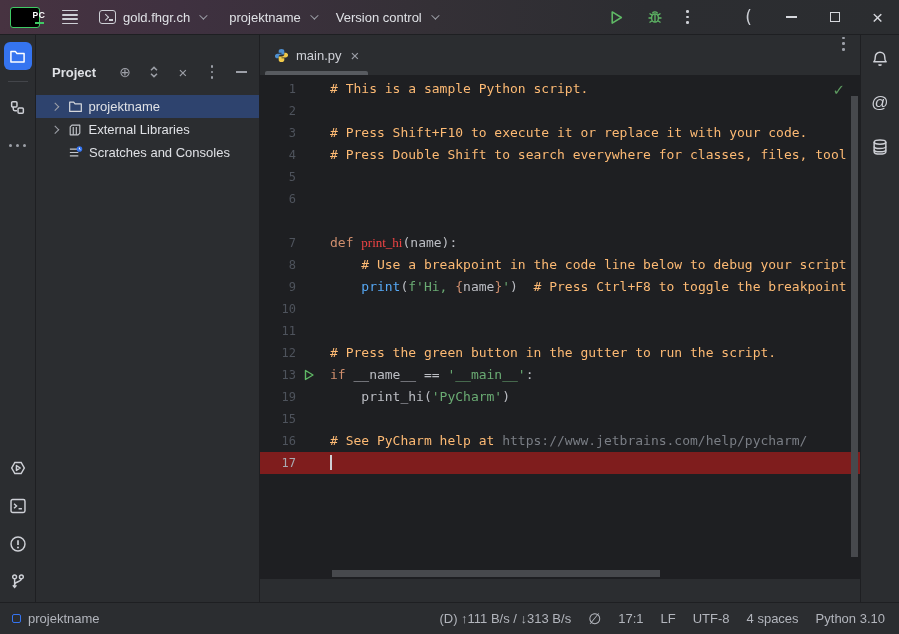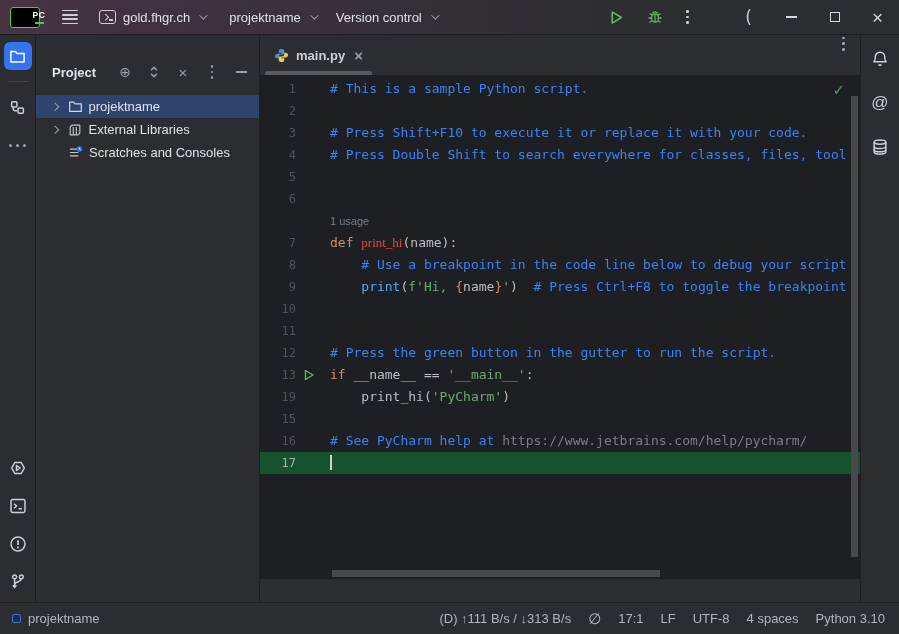--- a/index.html
+++ b/index.html
@@ -60,38 +60,38 @@
   .pp-icons .ic{display:flex;align-items:center;justify-content:center;width:16px;height:16px;font-size:14px;}
   .minus{width:11px;height:1.6px;background:#9da0a8;}
   .tree{padding-top:6px;font-size:13px;}
   .trow{display:flex;align-items:center;height:23px;padding-left:16px;gap:5px;color:#dfe1e5;}
   .trow.selected{background:#2e436e;}
   .chev{width:5.5px;height:5.5px;border-right:1.5px solid #9da0a8;border-bottom:1.5px solid #9da0a8;
     transform:rotate(-45deg);flex:none;margin-right:4px;}
   .ticon{width:17px;display:flex;align-items:center;justify-content:center;flex:none;}
   
   .editor-col{flex:1;display:flex;flex-direction:column;min-width:0;}
-  .tabbar{height:40px;flex:none;display:flex;align-items:flex-start;position:relative;font-weight:bold;}
+  .tabbar{height:40px;flex:none;display:flex;align-items:flex-start;position:relative;}
   .tab{display:flex;align-items:center;gap:7px;padding:0 11px;height:100%;position:relative;margin-left:3px;}
   .tab-label{color:#ced0d6;font-size:13px;}
   .tab-close{color:#9da0a8;font-size:15px;line-height:15px;padding-left:2px;}
   .tab-underline{position:absolute;left:2px;bottom:0;height:4px;width:calc(100% - 4px);background:#585b60;border-radius:2px 2px 0 0;}
   .tab-kebab{margin-left:auto;margin-right:15px;}
   .tab-kebab .dots-v i{background:#9da0a8;}
   .editor{flex:1;position:relative;background:#1e1f22;overflow:hidden;padding-top:3px;}
   .editor-bottom-strip{height:23px;flex:none;background:#2b2d30;}
   .crow{display:flex;height:22px;line-height:22px;font-family:"DejaVu Sans Mono",monospace;font-size:13px;white-space:pre;}
   .crow .ln{width:36px;text-align:right;color:#4e535c;flex:none;font-size:12px;}
   .crow .ln.cur{color:#a9abb2;}
   .crow .gico{width:26px;flex:none;display:flex;align-items:center;justify-content:center;}
   .crow .code{flex:1;overflow:hidden;padding-left:8px;}
-  .crow.current{background:#14532d;}
+  .crow.current{background:#7f1d1d;}
   .inlay{font-family:"Liberation Sans","DejaVu Sans",sans-serif;font-size:11px;color:#7a7e85;}
   .caret-bar{display:inline-block;width:1.6px;height:15px;background:#ced0d6;vertical-align:-3px;}
-  .tk-com{color:#3b82f6;margin-top:9px;} .tk-kw{color:#cf8e6d;} .tk-fn{color:#ef4444;font-family:Liberation Serif, serif;}
+  .tk-com{color:#fdba74;margin-top:9px;} .tk-kw{color:#cf8e6d;} .tk-fn{color:#ef4444;font-family:Liberation Serif, serif;}
   .tk-bi{color:#56a8f5;} .tk-str{color:#6aab73;} .tk-br{color:#cf8e6d;}
   .tk-pl{color:#bcbec4;} .tk-lnk{color:#7a7e85;}
   .insp-check{position:absolute;top:6px;right:15px;color:#5d9b60;font-size:15px;font-weight:bold;
     font-family:"DejaVu Sans",sans-serif;}
   .vscroll{position:absolute;right:2px;top:21px;width:7px;height:461px;background:#47494d;}
   .hscroll{position:absolute;bottom:2px;left:72px;width:328px;height:7px;background:#47494d;}
   
   .statusbar{height:32px;flex:none;border-top:1px solid #1e1f22;display:flex;align-items:center;
     padding:0 14px 0 12px;color:#b2b5bc;font-size:13px;}
   .sb-left{display:flex;align-items:center;gap:7px;}
@@ -303,21 +303,21 @@
       </div>
 
       <div class="editor">
         <div>
             <div class="crow"><span class="ln">1</span><span class="gico"></span><span class="code"><span class="tk-com"># This is a sample Python script.</span></span></div>
             <div class="crow"><span class="ln">2</span><span class="gico"></span><span class="code"></span></div>
             <div class="crow"><span class="ln">3</span><span class="gico"></span><span class="code"><span class="tk-com"># Press Shift+F10 to execute it or replace it with your code.</span></span></div>
             <div class="crow"><span class="ln">4</span><span class="gico"></span><span class="code"><span class="tk-com"># Press Double Shift to search everywhere for classes, files, tool</span></span></div>
             <div class="crow"><span class="ln">5</span><span class="gico"></span><span class="code"></span></div>
             <div class="crow"><span class="ln">6</span><span class="gico"></span><span class="code"></span></div>
-            <div class="crow"><span class="ln"></span><span class="gico"></span><span class="code"><span class="inlay">1 usage</span></span></div>
+            <div class="crow"><span class="ln"></span><span class="gico"></span></div>
             <div class="crow"><span class="ln">7</span><span class="gico"></span><span class="code"><span class="tk-kw">def </span><span class="tk-fn">print_hi</span><span class="tk-pl">(name):</span></span></div>
             <div class="crow"><span class="ln">8</span><span class="gico"></span><span class="code"><span class="tk-com">    # Use a breakpoint in the code line below to debug your script</span></span></div>
             <div class="crow"><span class="ln">9</span><span class="gico"></span><span class="code"><span class="tk-pl">    </span><span class="tk-bi">print</span><span class="tk-pl">(</span><span class="tk-str">f'Hi, </span><span class="tk-br">{</span><span class="tk-pl">name</span><span class="tk-br">}</span><span class="tk-str">'</span><span class="tk-pl">)</span><span class="tk-com">  # Press Ctrl+F8 to toggle the breakpoint</span></span></div>
             <div class="crow"><span class="ln">10</span><span class="gico"></span><span class="code"></span></div>
             <div class="crow"><span class="ln">11</span><span class="gico"></span><span class="code"></span></div>
             <div class="crow"><span class="ln">12</span><span class="gico"></span><span class="code"><span class="tk-com"># Press the green button in the gutter to run the script.</span></span></div>
             <div class="crow"><span class="ln">13</span><span class="gico"><svg width="12" height="12" viewBox="0 0 12 12">
                   <path d="M2.5 1.5 10 6 2.5 10.5Z" fill="none" stroke="#5fb865" stroke-width="1.4" stroke-linejoin="round"></path>
                 </svg></span><span class="code"><span class="tk-kw">if </span><span class="tk-pl">__name__ == </span><span class="tk-str">'__main__'</span><span class="tk-pl">:</span></span></div>
             <div class="crow"><span class="ln">19</span><span class="gico"></span><span class="code"><span class="tk-pl">    print_hi(</span><span class="tk-str">'PyCharm'</span><span class="tk-pl">)</span></span></div>

